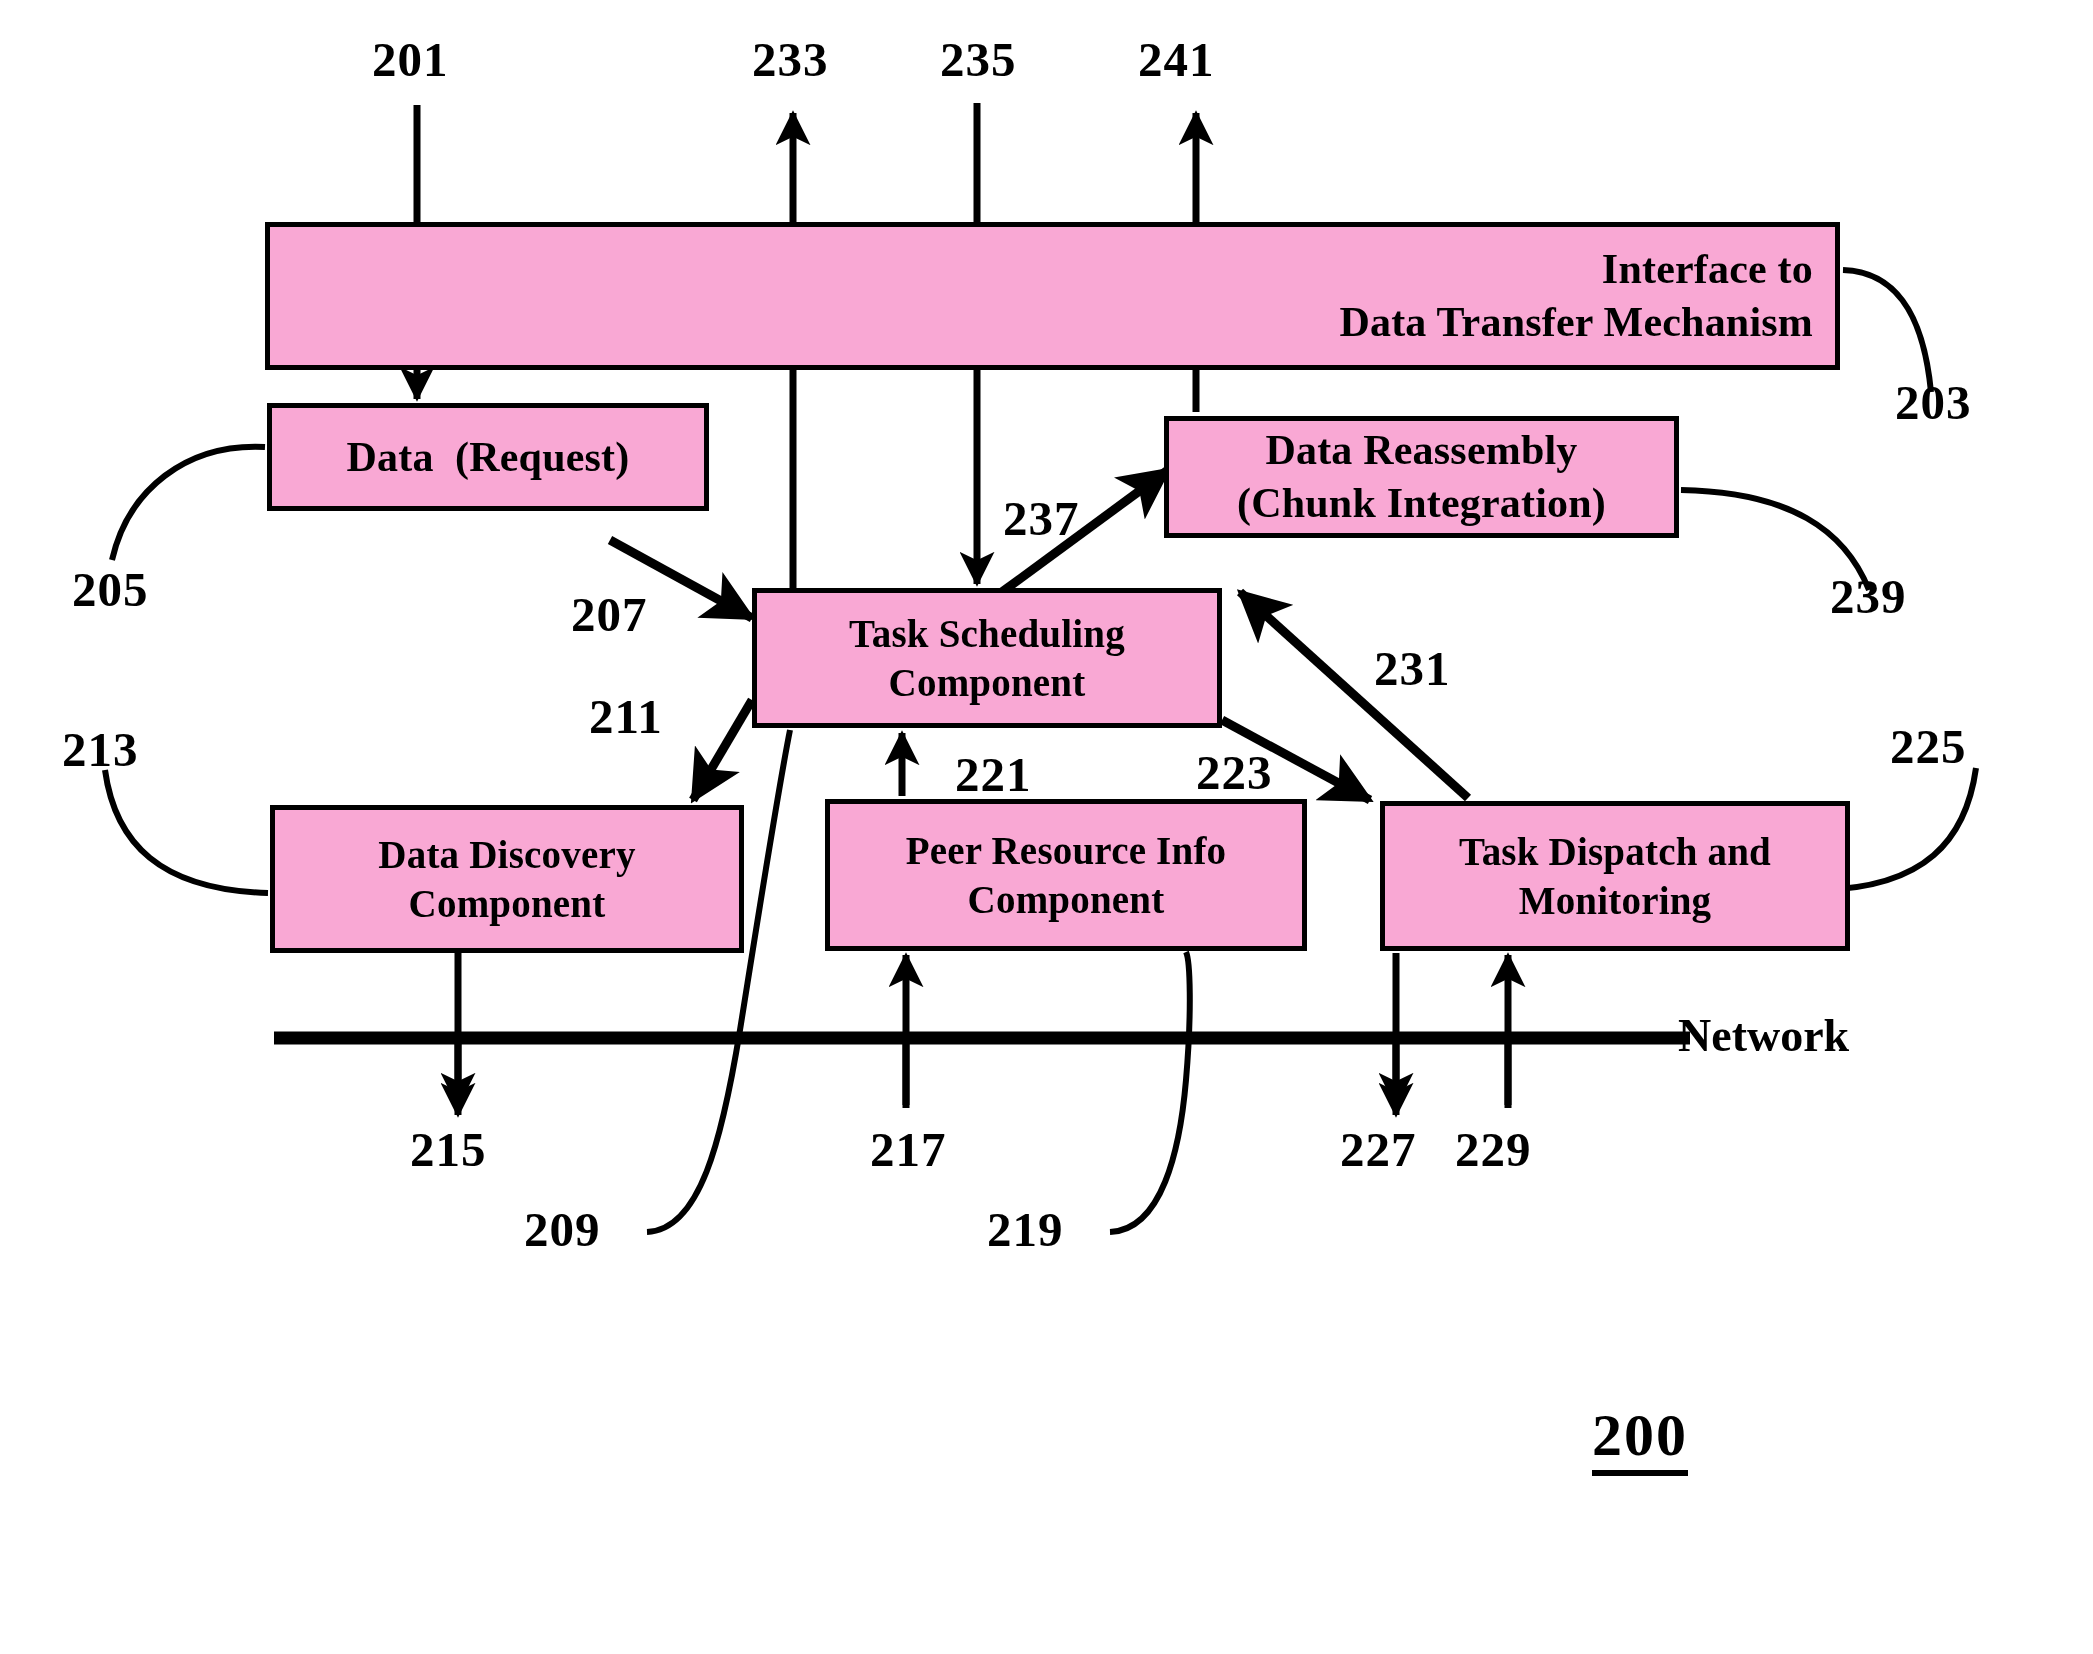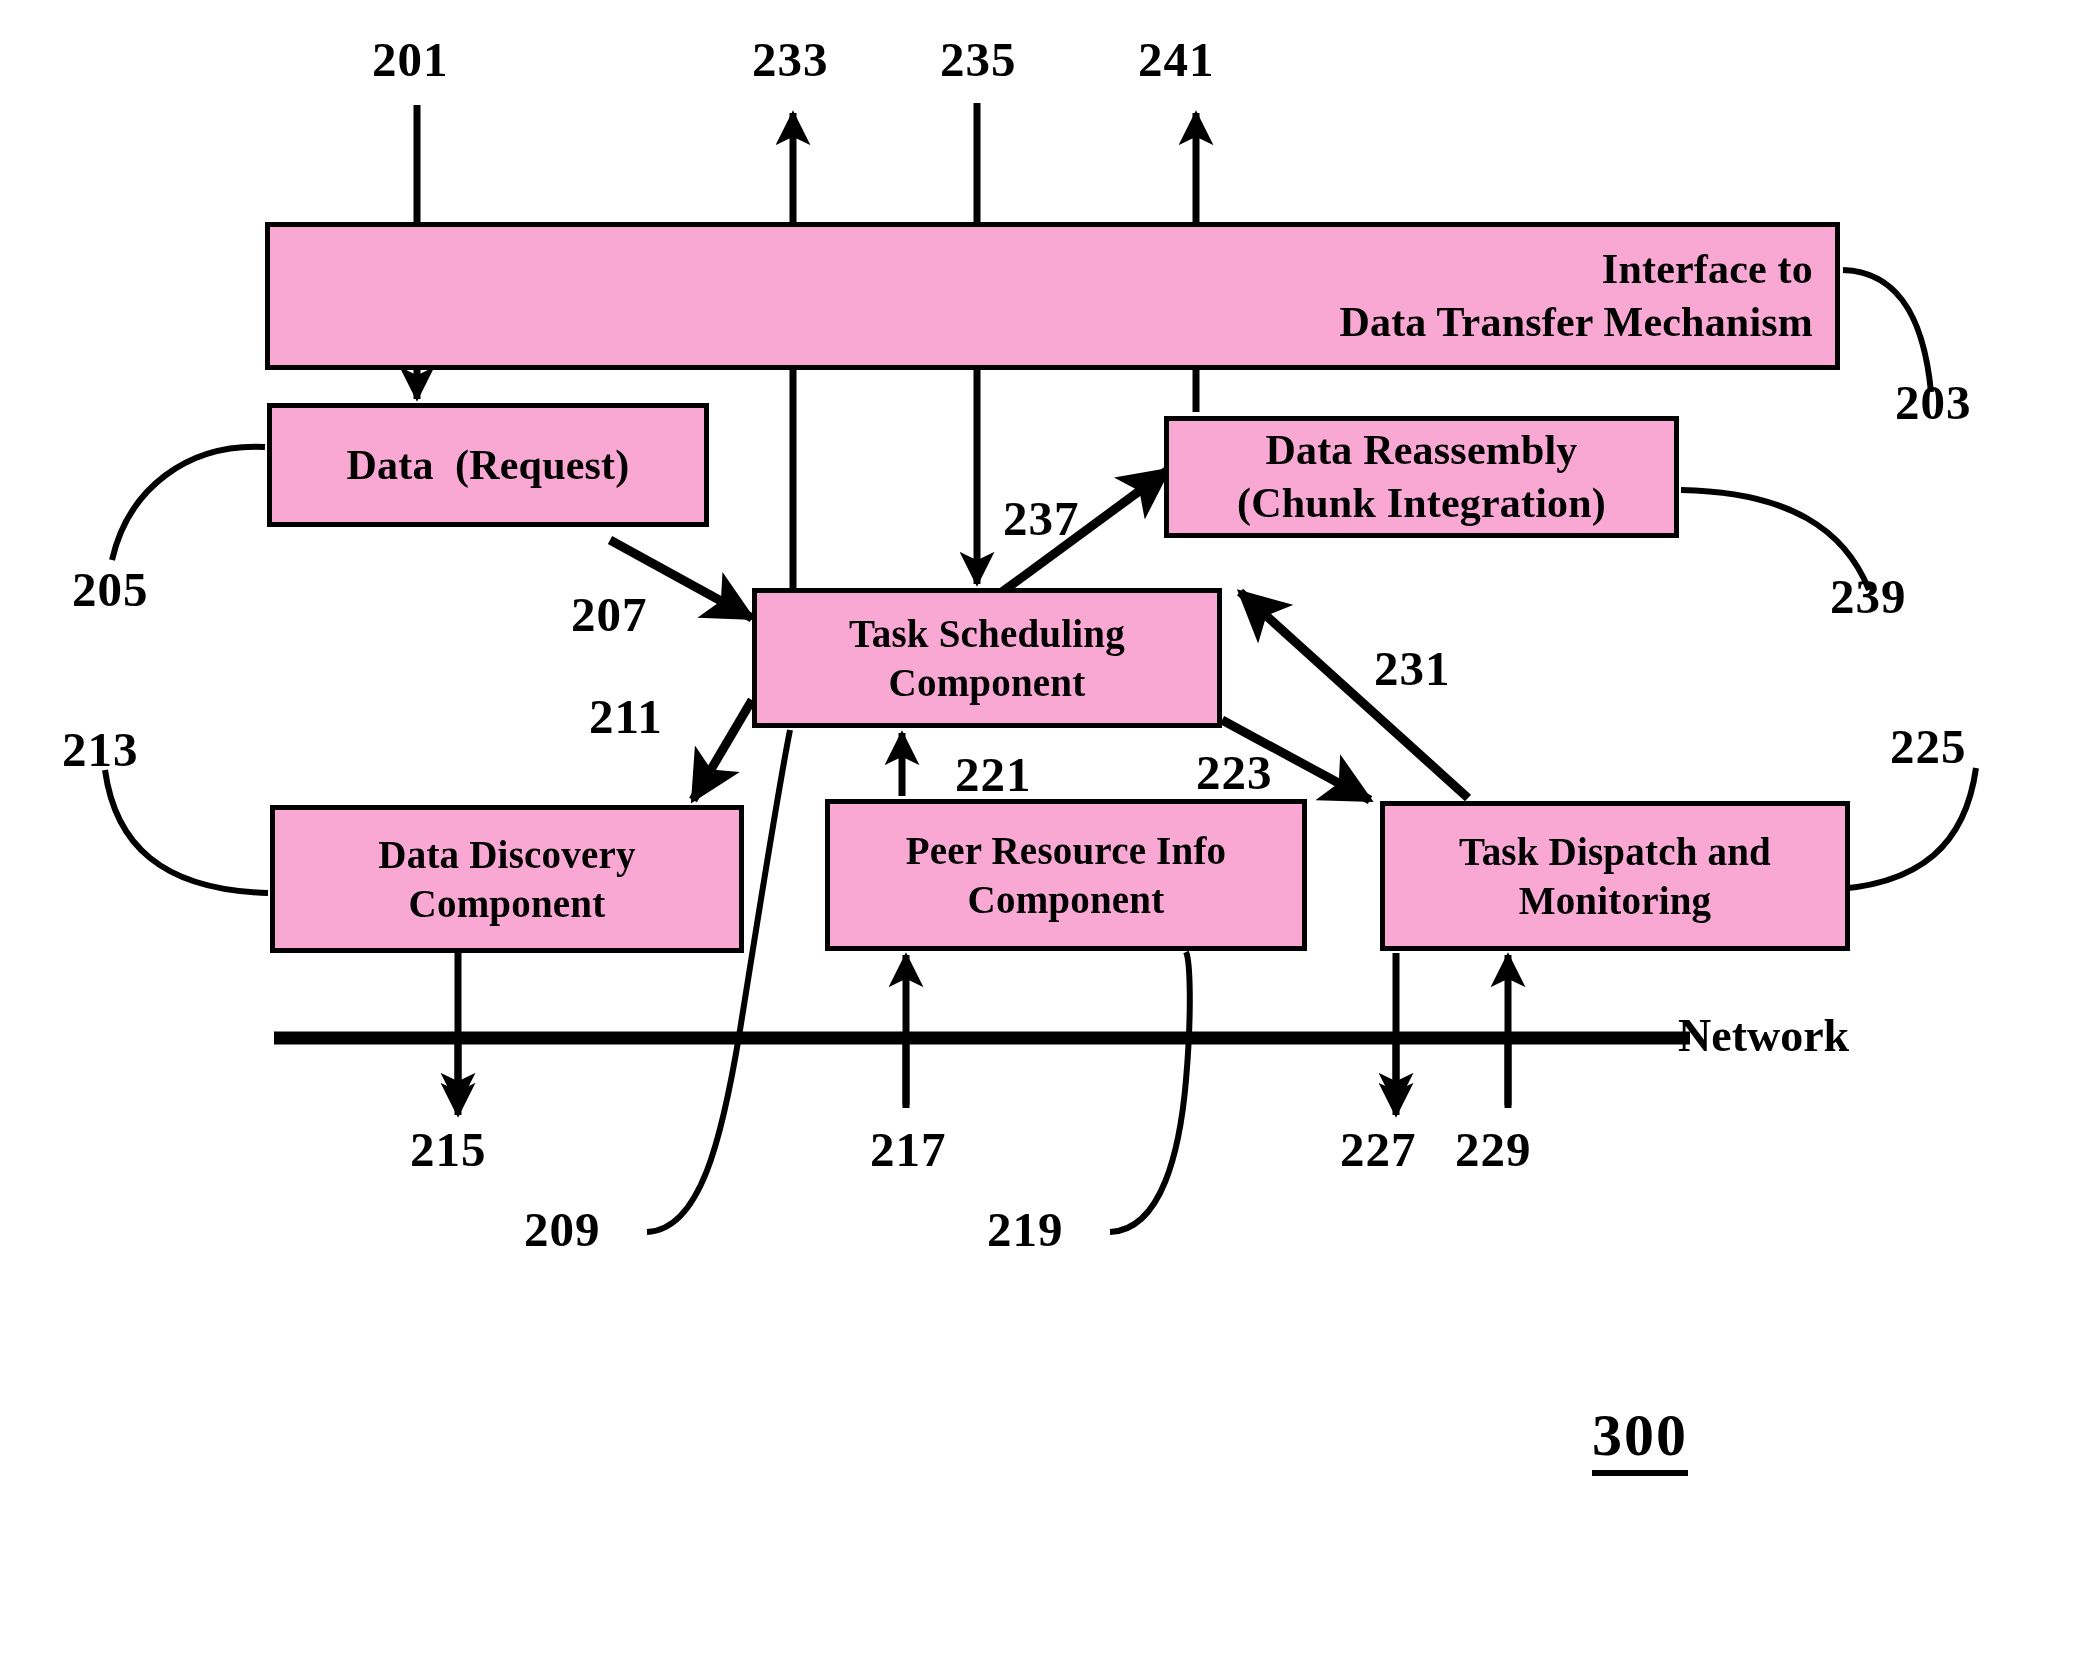--- a/index.html
+++ b/index.html
@@ -67,21 +67,21 @@
     line-height: 1;
     letter-spacing: 2px;
     border-bottom: 6px solid #000000;
     padding-bottom: 5px;
     white-space: pre;
   }
 
   
   #box-interface      { left: 265px;  top: 222px; width: 1575px; height: 148px; }
   #box-interface .txt { position: absolute; right: 22px; top: 50%; transform: translateY(-50%); width: 640px; font-size: 42px; }
-  #box-fragmentation  { left: 267px;  top: 403px; width: 442px; height: 124px; font-size: 42px; }
+  #box-fragmentation  { left: 267px;  top: 403px; width: 442px; height: 108px; font-size: 42px; }
   #box-reassembly     { left: 1164px; top: 416px; width: 515px; height: 122px; font-size: 42px; }
   #box-scheduling     { left: 752px;  top: 588px; width: 470px; height: 140px; font-size: 39px; }
   #box-discovery      { left: 270px;  top: 805px; width: 474px; height: 148px; font-size: 39px; }
   #box-peerinfo       { left: 825px;  top: 799px; width: 482px; height: 152px; font-size: 39px; }
   #box-dispatch       { left: 1348px; top: 801px; width: 470px; height: 150px; font-size: 39px; margin-left: 32px; }
 </style>
 </head>
 <body>
 
 <div id="figure-root">
@@ -205,15 +205,15 @@
   <div class="ref" style="left:410px;  top:1125px;">215</div>
   <div class="ref" style="left:870px;  top:1125px;">217</div>
   <div class="ref" style="left:1340px; top:1125px;">227</div>
   <div class="ref" style="left:1455px; top:1125px;">229</div>
 
   <div class="ref" style="left:524px;  top:1205px;">209</div>
   <div class="ref" style="left:987px;  top:1205px;">219</div>
 
   <div class="netlabel" style="left:1678px; top:1013px;">Network</div>
 
-  <div class="fignum" style="left:1592px; top:1405px;">300</div>
+  <div class="fignum" style="left:1592px; top:1405px;">200</div>
 
 </div>
 
 </body></html>

